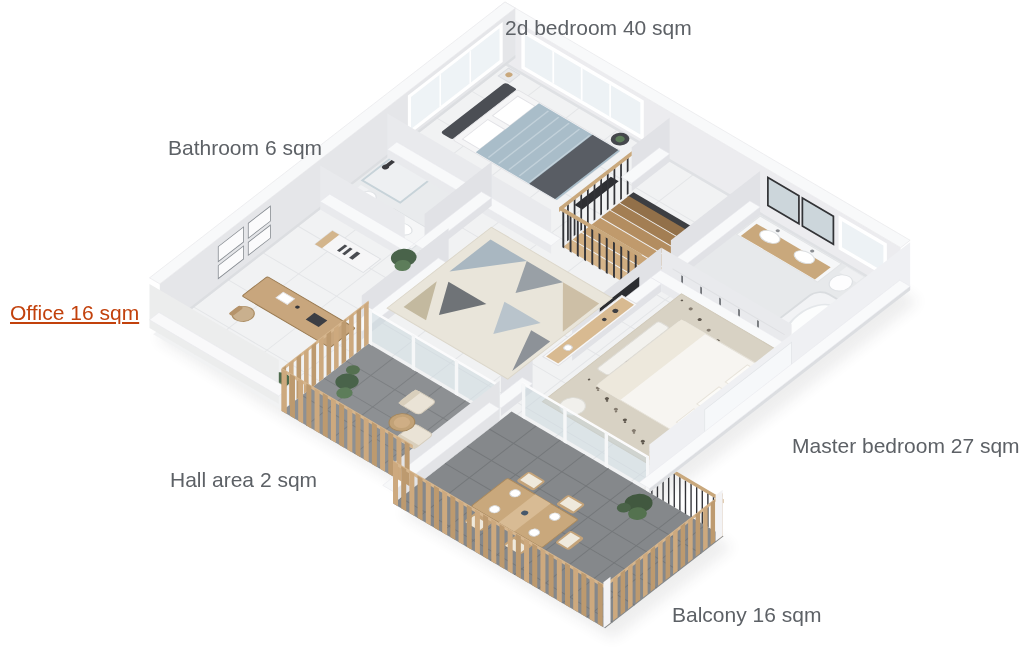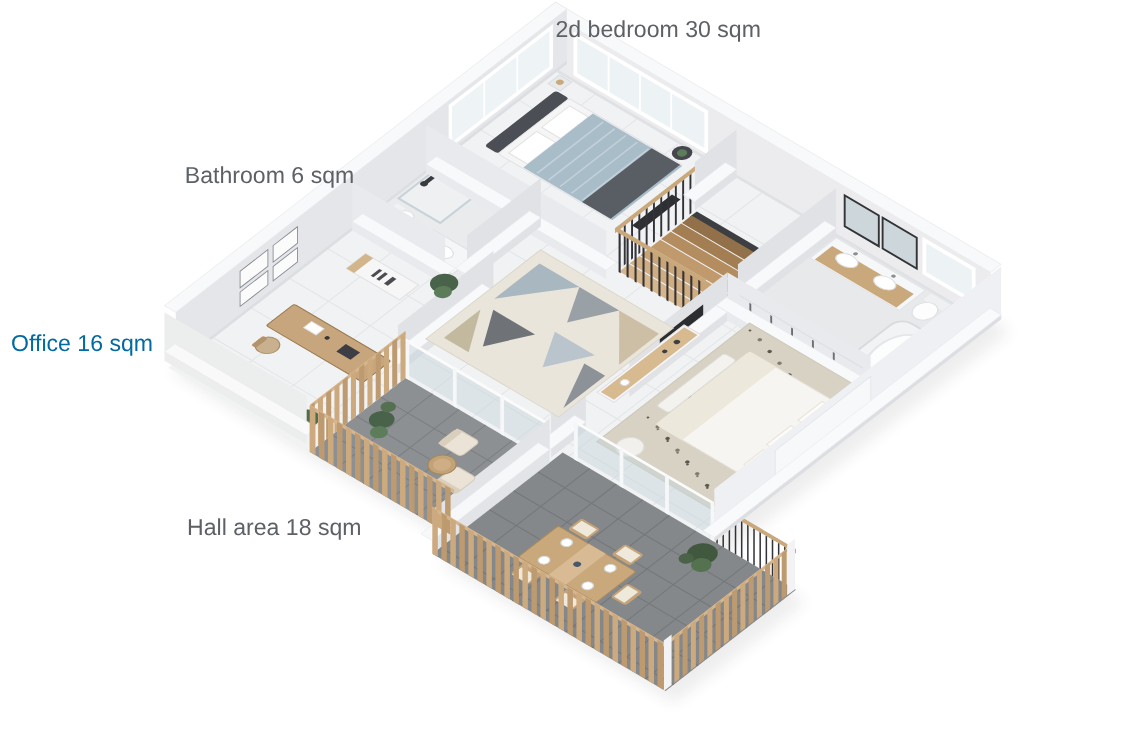--- a/index.html
+++ b/index.html
@@ -1,21 +1,21 @@
 <!DOCTYPE html>
 <html><head>
 <meta charset="utf-8">
 <style>
   html,body{margin:0;padding:0;background:#ffffff;}
   #stage{position:relative;width:1024px;height:668px;background:#ffffff;overflow:hidden;
          font-family:"Liberation Sans",sans-serif;}
   #planSvg{position:absolute;left:0;top:0;}
   .plan-label{position:absolute;font-size:21px;line-height:24px;color:#5d6166;white-space:nowrap;}
   .lbl-bedroom2{left:505px;top:16px;}
-  .lbl-bathroom6{left:168px;top:136px;margin-top:12px;}
+  .lbl-bathroom6{left:168px;top:136px;}
   .lbl-bathroom10{left:827px;top:162px;}
   .lbl-office{left:10px;top:301px;}
   .lbl-master{left:792px;top:434px;}
   .lbl-hall{left:170px;top:468px;}
   .lbl-balcony10{left:232px;top:508px;}
   .lbl-balcony16{left:672px;top:603px;}
 </style>
 </head>
 <body>
 
@@ -503,17 +503,19 @@
         <rect x="425" y="-42" width="5.8" height="42" fill="#cda97e"></rect>
         <rect x="434.5" y="-42" width="5.8" height="42" fill="#bd9a6f"></rect>
         <rect x="444" y="-42" width="5.8" height="42" fill="#cda97e"></rect>
         <rect x="453.5" y="-42" width="5.8" height="42" fill="#bd9a6f"></rect>
         <rect x="463" y="-42" width="5.8" height="42" fill="#cda97e"></rect>
         <rect x="472.5" y="-42" width="5.8" height="42" fill="#bd9a6f"></rect>
         <rect x="330" y="-46" width="9" height="46" fill="#f3f3f5"></rect>
         <rect x="472" y="-46" width="9" height="46" fill="#f3f3f5"></rect>
       </g>
     </svg>
-  <div class="plan-label lbl-bedroom2" style="color: rgb(93, 97, 102);">2d bedroom 30 sqm</div>
+  <div class="plan-label lbl-bedroom2" style="color: rgb(93, 97, 102);">2d bedroom 40 sqm</div>
   <div class="plan-label lbl-bathroom6" style="color: rgb(93, 97, 102);">Bathroom 6 sqm</div>
-  <div class="plan-label lbl-office" style="color: #0369a1;">Office 16 sqm</div>
-  <div class="plan-label lbl-hall" style="color: rgb(93, 97, 102);">Hall area 18 sqm</div>
+  <div class="plan-label lbl-office" style="color: #c2410c; text-decoration: underline;">Office 16 sqm</div>
+  <div class="plan-label lbl-master" style="color: rgb(93, 97, 102);">Master bedroom 27 sqm</div>
+  <div class="plan-label lbl-hall" style="color: rgb(93, 97, 102);">Hall area 2 sqm</div>
+  <div class="plan-label lbl-balcony16" style="color: rgb(93, 97, 102);">Balcony 16 sqm</div>
 </div>
 
 </body></html>

